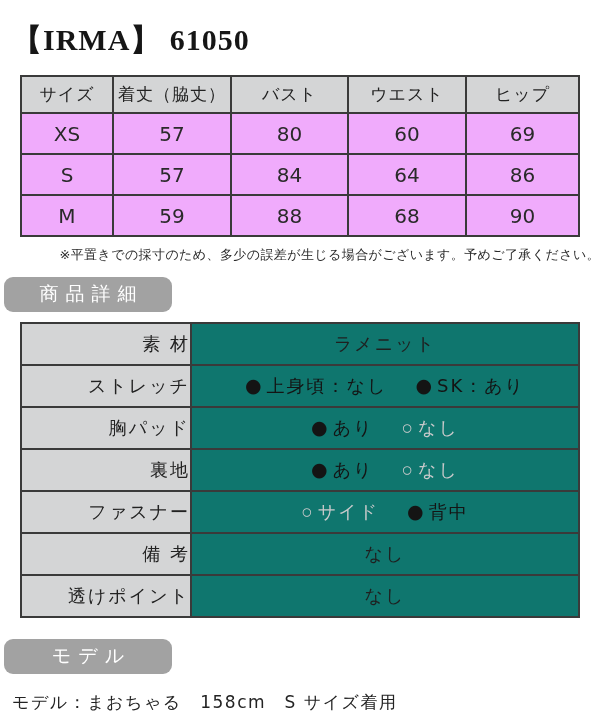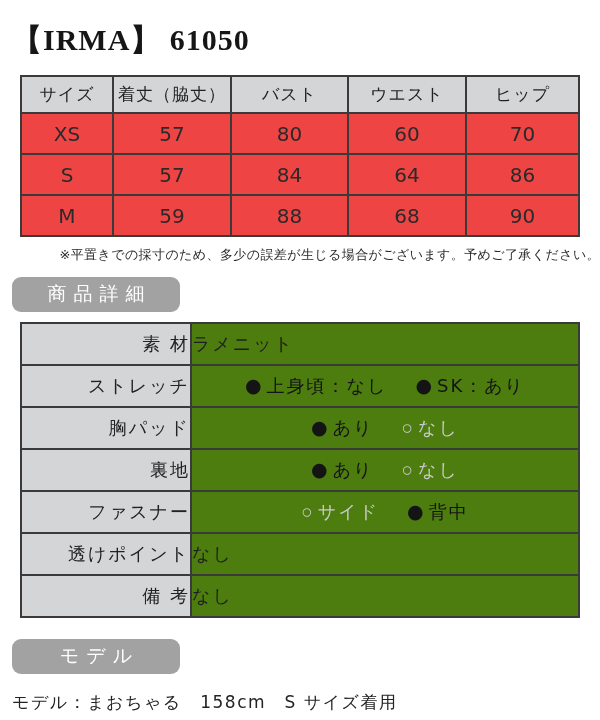--- a/index.html
+++ b/index.html
@@ -39,21 +39,21 @@
   table.size-table thead th {
     background: #d4d5d6;
     font-size: 17px;
     font-weight: normal;
     height: 37px;
     letter-spacing: 1px;
     color: #222;
   }
   table.size-table tbody th,
   table.size-table tbody td {
-    background: #ef4444;
+    background: #f0abfc;
     font-size: 20px;
     font-weight: normal;
     height: 41px;
     color: #2a2a2a;
   }
   .col-size { width: 92px; }
   .col-len  { width: 118px; }
   .col-b    { width: 117px; }
   .col-w    { width: 118px; }
   .col-h    { width: 113px; }
@@ -64,21 +64,21 @@
     font-size: 13px;
     letter-spacing: 0.4px;
     color: #2a2a2a;
     text-align: right;
   }
 
   
   .badge {
     display: block;
     width: 168px;
-    margin-left: 12px;
+    margin-left: 4px;
     background: #a2a2a2;
     color: #ffffff;
     text-align: center;
     font-size: 19px;
     letter-spacing: 7px;
     padding: 4px 0 5px 7px; 
     border-radius: 9px;
   }
   .badge.details-badge { margin-top: 13px; }
   .badge.model-badge   { margin-top: 21px; }
@@ -99,21 +99,22 @@
   table.details-table th {
     background: #d4d5d6;
     width: 170px;
     font-size: 18px;
     font-weight: normal;
     letter-spacing: 2px;
     text-align: right;
     color: #222;
   }
   table.details-table td {
-    background: #4d7c0f;
+    background: #0f766e;
+    text-align: center;
     font-size: 18px;
     letter-spacing: 2px;
     color: #1f1f1f;
   }
   .opts {
     display: flex;
     justify-content: center;
     align-items: center;
     gap: 28px;
   }
@@ -155,21 +156,21 @@
           <th>ウエスト</th>
           <th>ヒップ</th>
         </tr>
     </thead>
     <tbody id="size-body">
         <tr>
           <th>XS</th>
           <td>57</td>
           <td>80</td>
           <td>60</td>
-          <td>70</td>
+          <td>69</td>
         </tr>
         <tr>
           <th>S</th>
           <td>57</td>
           <td>84</td>
           <td>64</td>
           <td>86</td>
         </tr>
         <tr>
           <th>M</th>
@@ -221,27 +222,27 @@
         <tr>
           <th>ファスナー</th>
           <td>
             <span class="opts">
               <span class="opt inactive"><span class="sym">○</span><span>サイド</span></span>
               <span class="opt active"><span class="sym">●</span><span>背中</span></span>
             </span>
           </td>
         </tr>
         <tr>
+          <th>備 考</th>
+          <td><span>なし</span></td>
+        </tr>
+        <tr>
           <th>透けポイント</th>
           <td><span>なし</span></td>
         </tr>
-        <tr>
-          <th>備 考</th>
-          <td><span>なし</span></td>
-        </tr>
       </tbody>
   </table>
 
   <div class="badge model-badge">モデル</div>
 
   <div class="model-line">モデル：まおちゃる　158cm　S サイズ着用</div>
 
 </div>
 
 </body></html>

